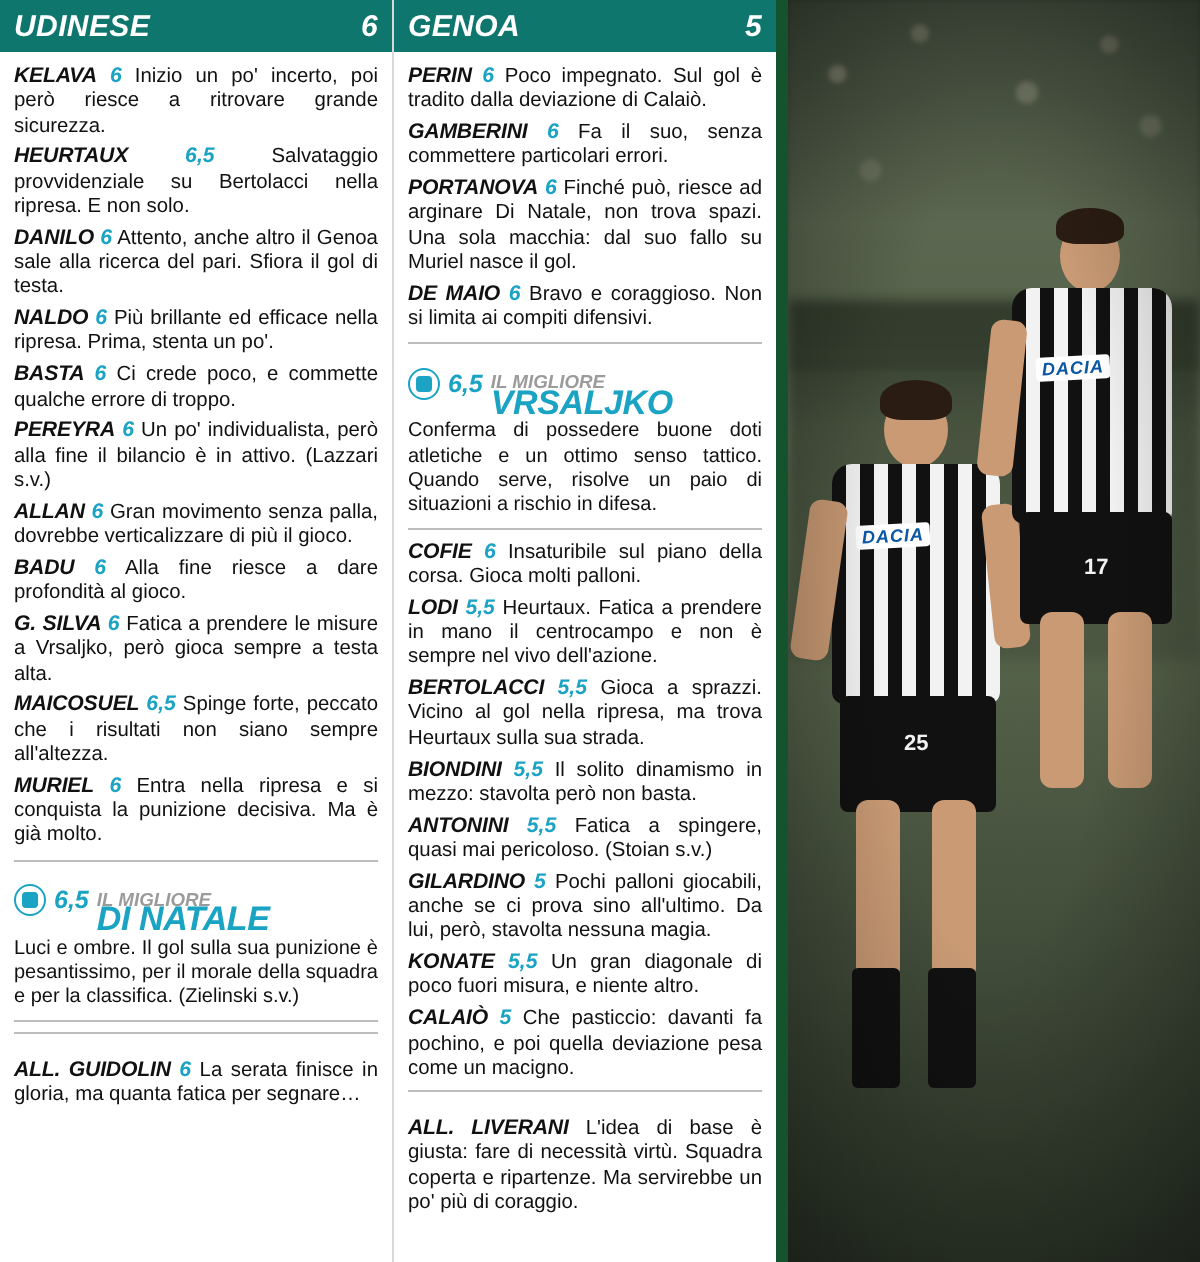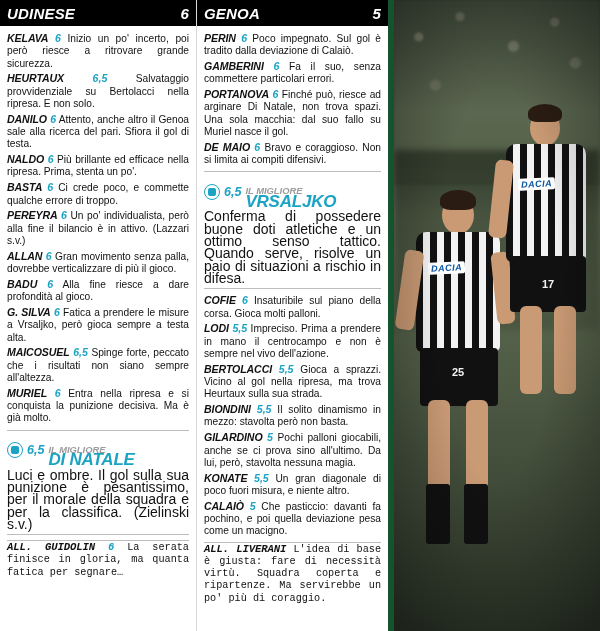--- a/index.html
+++ b/index.html
@@ -19,21 +19,21 @@
   .col {
     width: 197px;
     height: 631px;
     padding: 0;
     position: relative;
     background: #fff;
   }
   .col.first { border-right: 1px solid #d8d8d8; }
   .col.second { border-right: 6px solid #14532d; }
   .header {
-    background: #000000;
+    background: #0f766e;
     color: #ffffff;
     height: 26px;
     display: flex;
     align-items: center;
     padding: 0 7px;
     font-weight: bold;
     font-style: italic;
     font-size: 15px;
     letter-spacing: 0.2px;
   }
@@ -107,33 +107,32 @@
   .best-name {
     color: #1ba3c4;
     font-weight: bold;
     font-style: italic;
     font-size: 17px;
     text-transform: uppercase;
     display: block;
     letter-spacing: -0.2px;
   }
   .best-text {
-    font-size: 14px;
+    font-size: 10px;
     line-height: 12.3px;
     margin-top: 3px;
     text-align: justify;
   }
   .coach {
     border-top: 1px solid #bdbdbd;
     margin-top: 4px;
-    padding-top: 0;
+    padding-top: 12px;
     font-size: 10.2px;
     line-height: 12.3px;
     text-align: justify;
-    font-family: Liberation Mono, monospace;
   }
 
   
   .photo {
     width: 206px;
     height: 631px;
     position: relative;
     overflow: hidden;
     background: #4a5c46;
   }
@@ -269,26 +268,27 @@
           <span class="best-labels">
             <span class="best-label">IL MIGLIORE</span>
             <span class="best-name">VRSALJKO</span>
           </span>
         </div>
         <div class="best-text">Conferma di possedere buone doti atletiche e un ottimo senso tattico. Quando serve, risolve un paio di situazioni a rischio in difesa.</div>
       </div>
 
       <div class="entry"><span class="pname">COFIE</span> <span class="pvote">6</span><span class="ptext"> Insaturibile sul piano della corsa. Gioca molti palloni.</span></div>
 
-      <div class="entry"><span class="pname">LODI</span> <span class="pvote">5,5</span><span class="ptext"> Impreciso. Prima a prendere in mano il centrocampo e non è sempre nel vivo dell'azione.</span></div>
+      <div class="entry"><span class="pname">LODI</span> <span class="pvote">5,5</span><span class="ptext"> Heurtaux. Fatica a prendere in mano il centrocampo e non è sempre nel vivo dell'azione.</span></div>
 
       <div class="entry"><span class="pname">BERTOLACCI</span> <span class="pvote">5,5</span><span class="ptext"> Gioca a sprazzi. Vicino al gol nella ripresa, ma trova Heurtaux sulla sua strada.</span></div>
 
       <div class="entry"><span class="pname">BIONDINI</span> <span class="pvote">5,5</span><span class="ptext"> Il solito dinamismo in mezzo: stavolta però non basta.</span></div>
 
+      <div class="entry"><span class="pname">ANTONINI</span> <span class="pvote">5,5</span><span class="ptext"> Fatica a spingere, quasi mai pericoloso. (Stoian s.v.)</span></div>
 
       <div class="entry"><span class="pname">GILARDINO</span> <span class="pvote">5</span><span class="ptext"> Pochi palloni giocabili, anche se ci prova sino all'ultimo. Da lui, però, stavolta nessuna magia.</span></div>
 
       <div class="entry"><span class="pname">KONATE</span> <span class="pvote">5,5</span><span class="ptext"> Un gran diagonale di poco fuori misura, e niente altro.</span></div>
 
       <div class="entry"><span class="pname">CALAIÒ</span> <span class="pvote">5</span><span class="ptext"> Che pasticcio: davanti fa pochino, e poi quella deviazione pesa come un macigno.</span></div>
 
       <div class="coach"><span class="pname">ALL. LIVERANI</span><span class="ptext"> L'idea di base è giusta: fare di necessità virtù. Squadra coperta e ripartenze. Ma servirebbe un po' più di coraggio.</span></div>
 
     </div>

